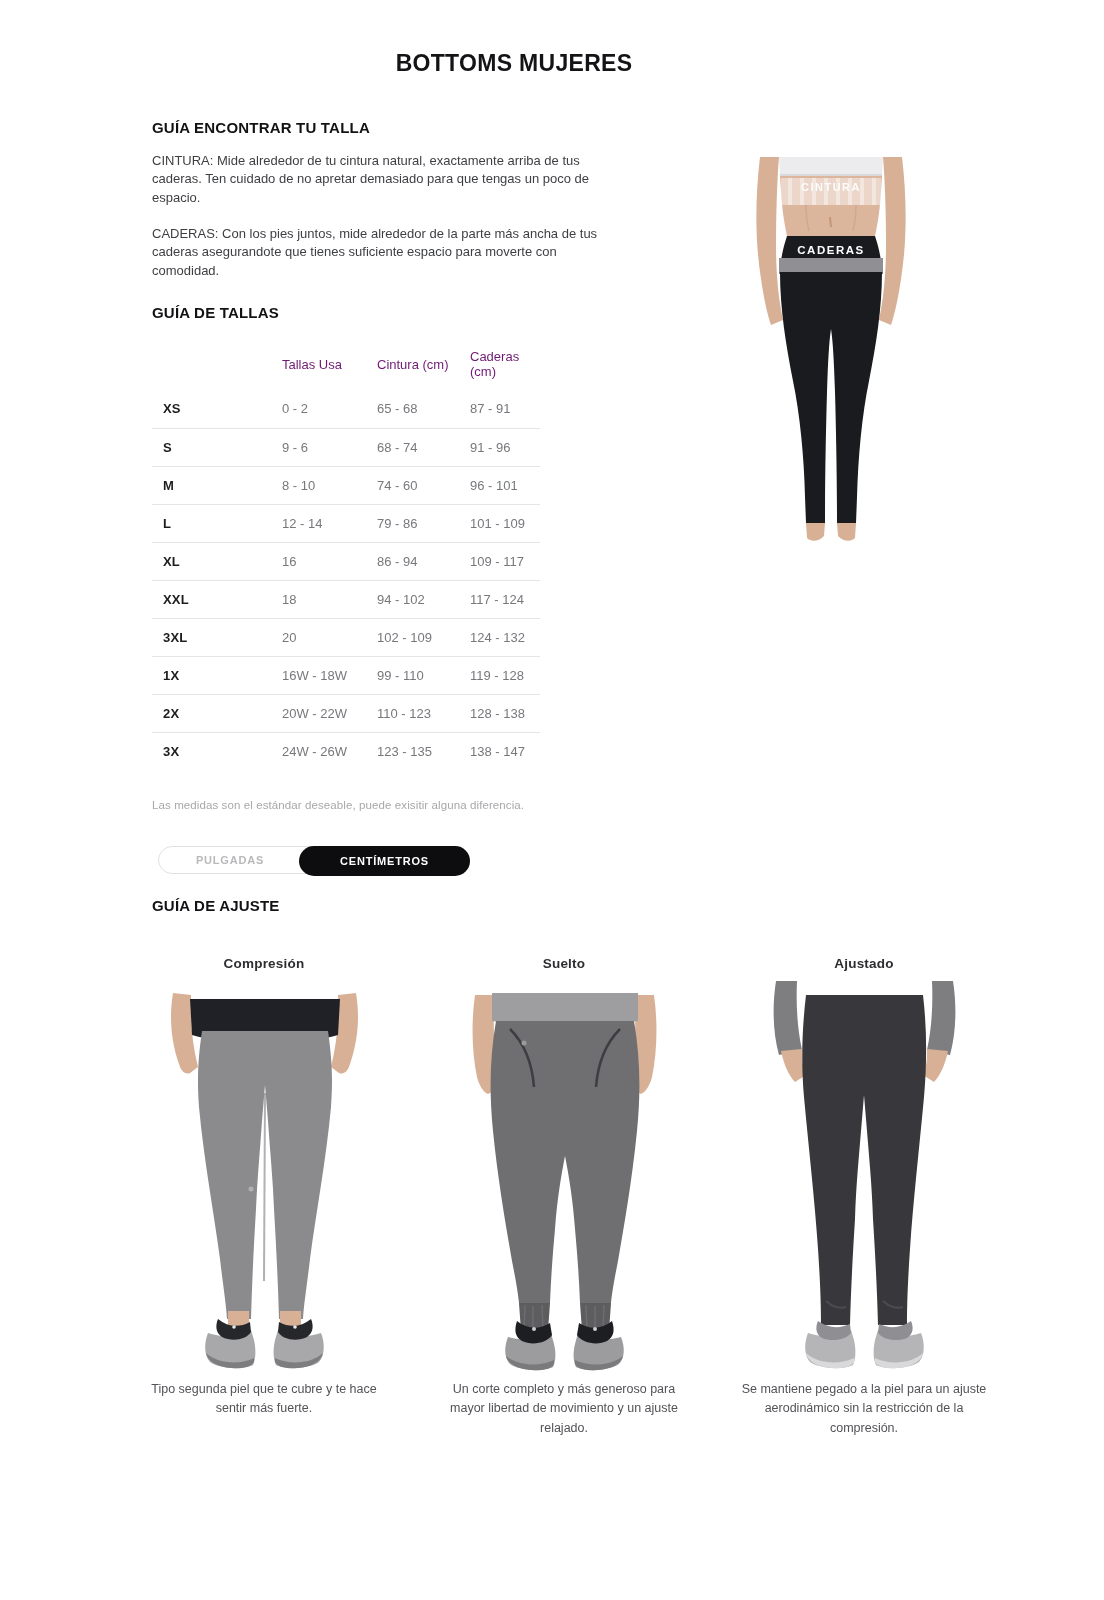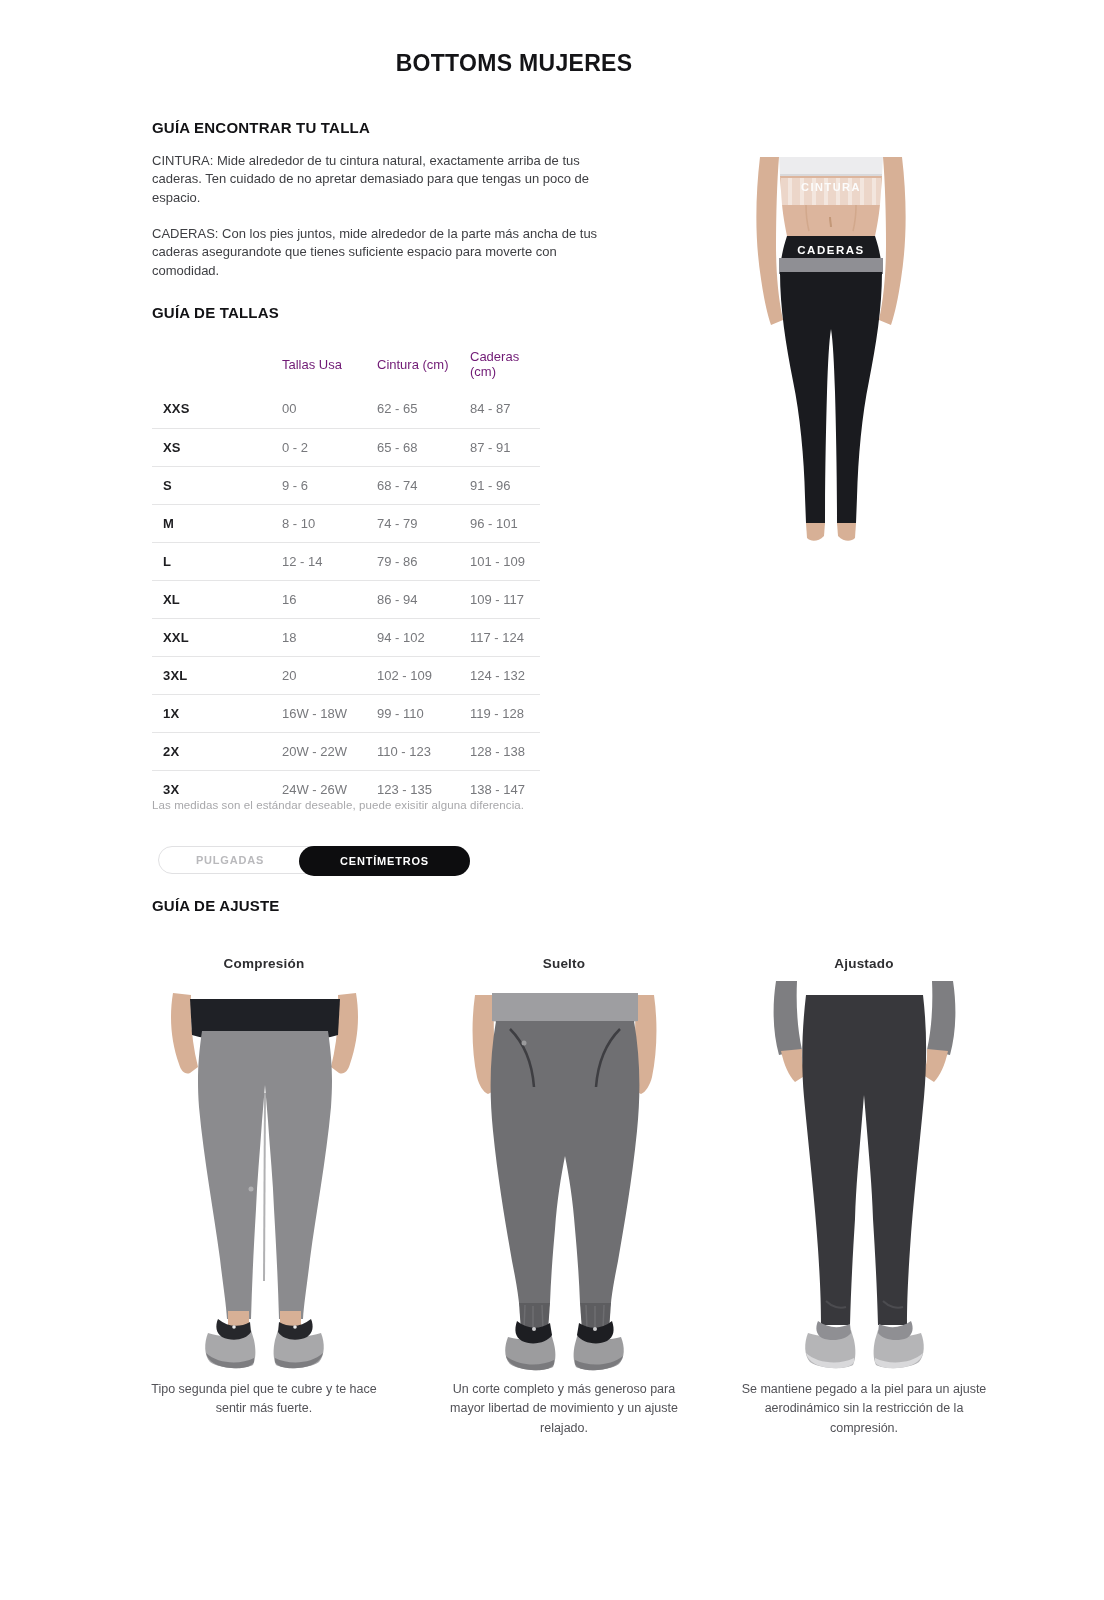--- a/index.html
+++ b/index.html
@@ -161,41 +161,35 @@
     <thead>
       <tr>
         <th></th>
         <th>Tallas Usa</th>
         <th>Cintura (cm)</th>
         <th>Caderas (cm)</th>
       </tr>
     </thead>
     <tbody>
         <tr>
-          <td class="c-size">XXS</td>
-          <td>00</td>
-          <td>62 - 65</td>
-          <td>84 - 87</td>
-        </tr>
-        <tr>
           <td class="c-size">XS</td>
           <td>0 - 2</td>
           <td>65 - 68</td>
           <td>87 - 91</td>
         </tr>
         <tr>
           <td class="c-size">S</td>
           <td>9 - 6</td>
           <td>68 - 74</td>
           <td>91 - 96</td>
         </tr>
         <tr>
           <td class="c-size">M</td>
           <td>8 - 10</td>
-          <td>74 - 79</td>
+          <td>74 - 60</td>
           <td>96 - 101</td>
         </tr>
         <tr>
           <td class="c-size">L</td>
           <td>12 - 14</td>
           <td>79 - 86</td>
           <td>101 - 109</td>
         </tr>
         <tr>
           <td class="c-size">XL</td>

